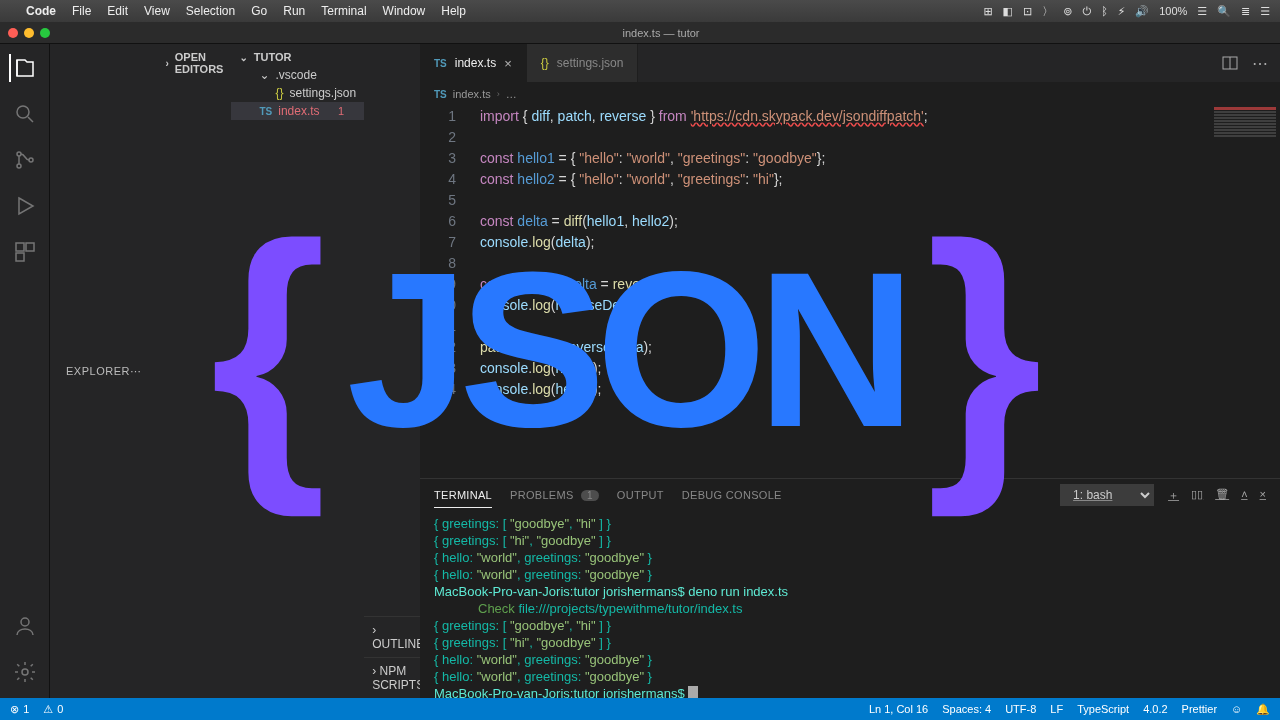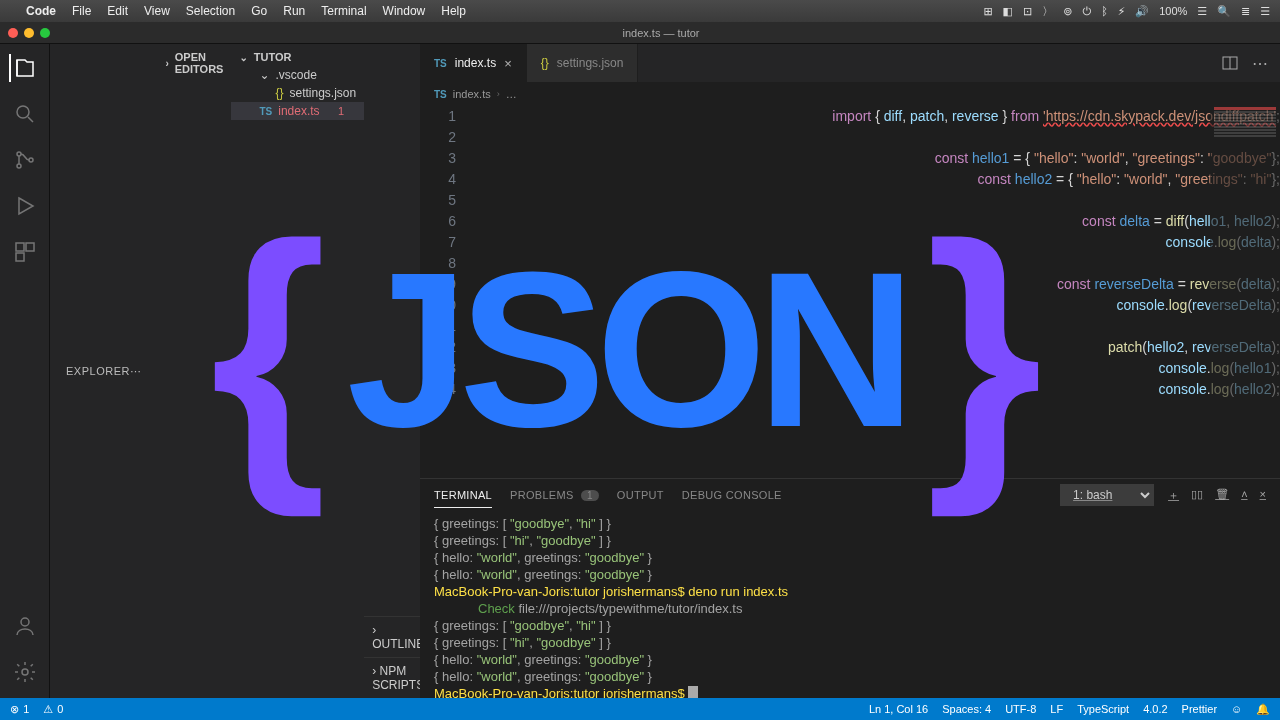--- a/index.html
+++ b/index.html
@@ -50,21 +50,21 @@
 .tab .close { opacity: .7; font-size: 13px; }
 .tabs .tab-actions { margin-left: auto; display: flex; align-items: center; gap: 14px; padding: 0 12px; color: #aaa; }
 
 .breadcrumb { height: 24px; display: flex; align-items: center; gap: 6px; padding: 0 14px; font-size: 11px; color: #999; }
 .breadcrumb .chev { font-size: 9px; opacity: .6; }
 
 .editor { flex: 1; position: relative; font-family: Menlo, Consolas, monospace; font-size: 14px; line-height: 21px; overflow: hidden; }
 .gutter { position: absolute; left: 0; top: 0; width: 52px; text-align: right; color: #6e7681; padding-right: 16px; }
 .gutter div { height: 21px; }
 .code { position: absolute; left: 60px; top: 0; right: 0; white-space: pre; }
-.code .line { height: 21px; text-align: right; }
+.code .line { height: 21px; }
 .tok-kw { color: #c586c0; }
 .tok-id { color: #9cdcfe; }
 .tok-fn { color: #dcdcaa; }
 .tok-str { color: #ce9178; }
 .tok-const { color: #569cd6; }
 .tok-plain { color: #d4d4d4; }
 .str-underline { text-decoration: underline wavy #f14c4c; }
 .minimap { position: absolute; right: 0; top: 0; width: 70px; height: 100%; background: #1e1e1e; opacity: .6; }
 .minimap .mm-line { height: 2px; margin: 1px 4px; background: #555; }
 .minimap .mm-err { background: #f14c4c; height: 3px; }
@@ -72,23 +72,23 @@
 .panel { height: 220px; border-top: 1px solid #333; display: flex; flex-direction: column; background: #1e1e1e; }
 .panel-tabs { height: 32px; display: flex; align-items: center; gap: 18px; padding: 0 14px; font-size: 11px; color: #888; }
 .panel-tabs .ptab { cursor: pointer; padding: 6px 0; letter-spacing: .3px; }
 .panel-tabs .ptab.active { color: #eee; border-bottom: 1px solid #eee; }
 .panel-tabs .ptab .badge { background: #4d4d4d; border-radius: 8px; padding: 0 6px; font-size: 10px; margin-left: 4px; }
 .panel-tabs .right { margin-left: auto; display: flex; align-items: center; gap: 14px; text-decoration: underline; }
 .panel-tabs select { background: #3c3c3c; color: #ccc; border: 1px solid #3c3c3c; font-size: 12px; padding: 2px 24px 2px 8px; }
 .panel-actions { display:flex; gap: 12px; color: #aaa; }
 .terminal { flex: 1; padding: 4px 14px; font-family: Menlo, Consolas, monospace; font-size: 13px; line-height: 17px; color: #ccc; overflow: hidden; white-space: pre; }
 .term-str { color: #98c379; }
-.term-key { color: #a3a3a3; }
+.term-key { color: #14b8a6; }
 .term-check { color: #5fa04e; margin-left: 44px; }
-.term-prompt { color: #fde047; text-align: center; }
+.term-prompt { color: #5eead4; text-align: center; }
 .term-cursor { background: #aaa; color: #aaa; }
 
 .statusbar { height: 22px; background: #007acc; color: #fff; display: flex; align-items: center; font-size: 11px; padding: 0 10px; gap: 14px; }
 .statusbar .right { margin-left: auto; display: flex; gap: 14px; }
 .statusbar .item { display: flex; align-items: center; gap: 4px; cursor: pointer; }
 
 
 .overlay-json { position: absolute; left: 210px; top: 200px; pointer-events: none; display: flex; align-items: center; gap: 20px; }
 .overlay-json .brace { font-size: 300px; font-weight: 900; color: #7c4dff; font-family: "Segoe UI", sans-serif; line-height: 1; }
 .overlay-json .word { font-size: 220px; font-weight: 900; color: #2878ff; letter-spacing: -10px; line-height: 1; }

